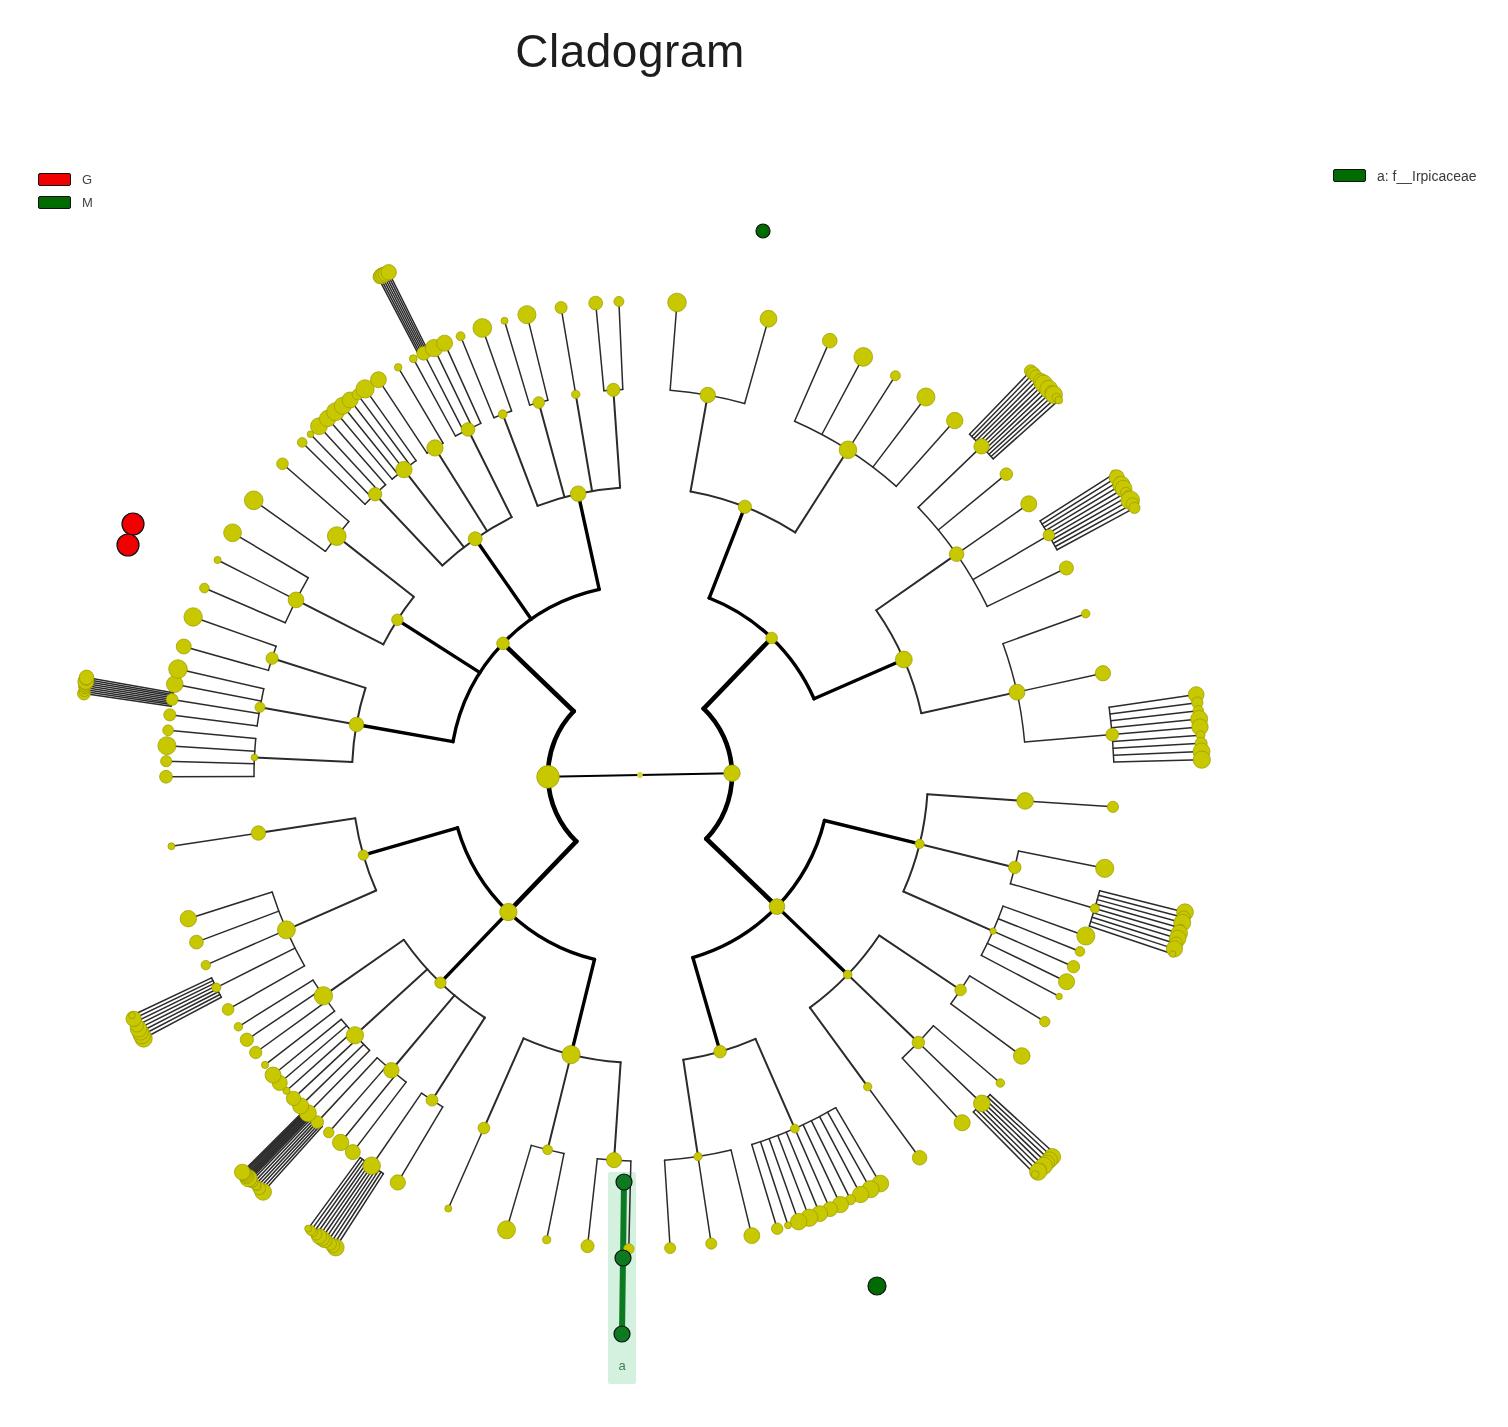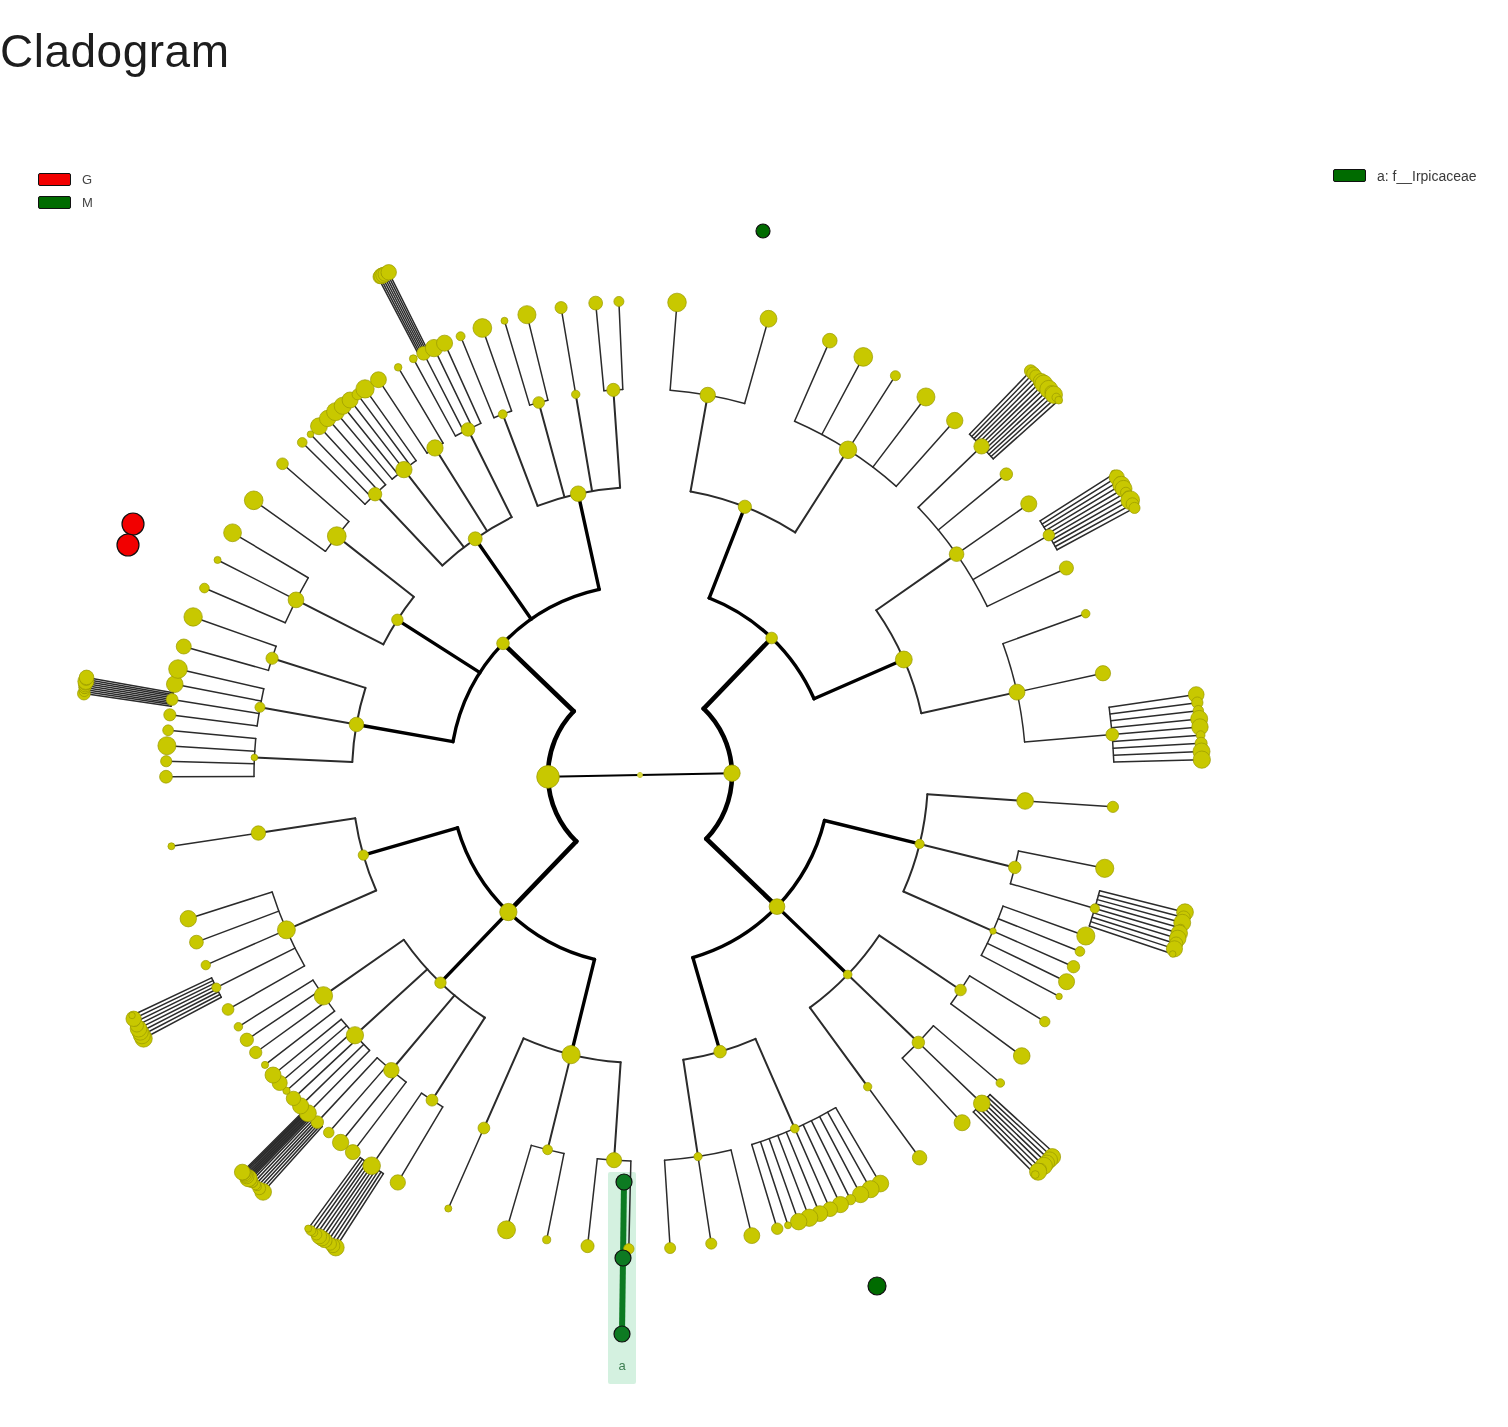--- a/index.html
+++ b/index.html
@@ -15,20 +15,21 @@
     font-family: "Liberation Sans", sans-serif;
     -webkit-font-smoothing: antialiased;
   }
 
   
   #chart-title {
     position: absolute;
     top: 26px;
     left: 0;
     width: 1260px;
+    text-align: center;
     font-size: 46px;
     font-weight: 400;
     color: #1d1d1d;
     letter-spacing: 0.5px;
     line-height: 1.1;
   }
 
   
   .legend {
     position: absolute;

